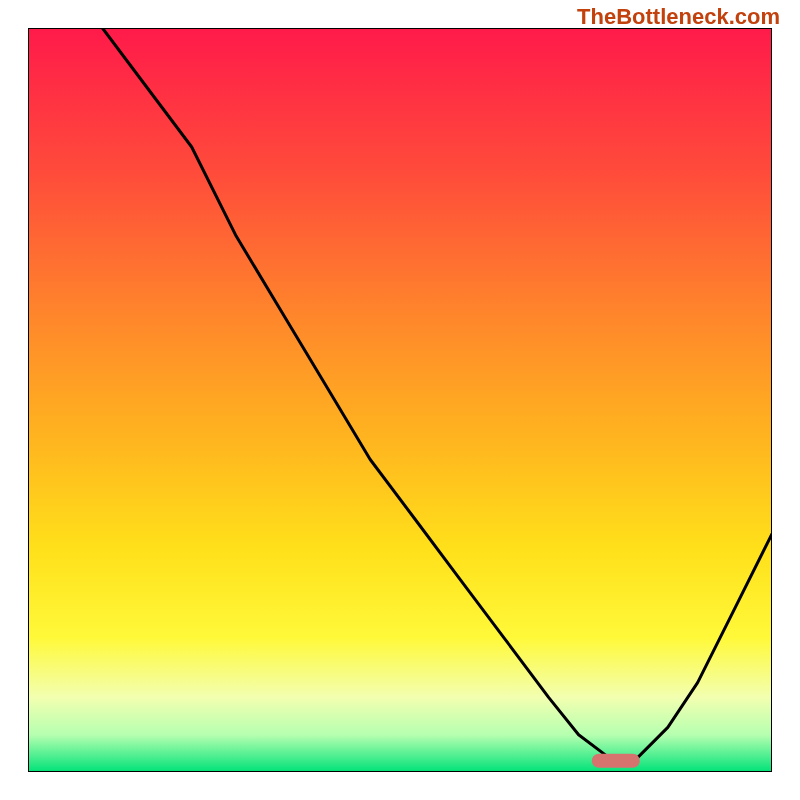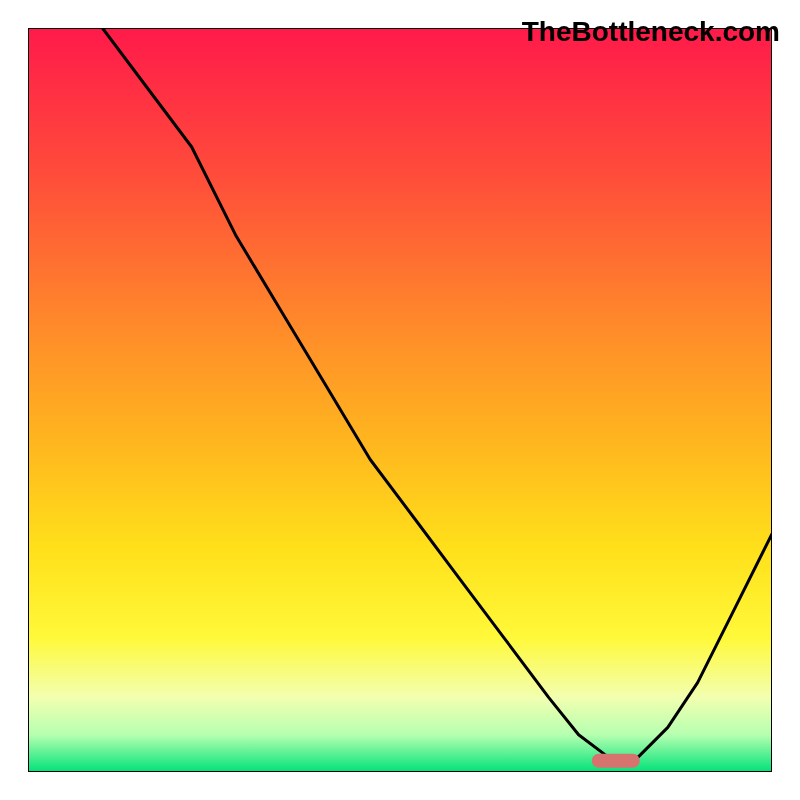--- a/index.html
+++ b/index.html
@@ -6,25 +6,25 @@
   body {
     width: 800px;
     height: 800px;
     background: #ffffff;
     font-family: Arial, sans-serif;
     position: relative;
     overflow: hidden;
   }
   .watermark {
     position: absolute;
-    top: 16px;
+    top: 4px;
     right: 20px;
-    font-size: 28px;
+    font-size: 22px;
     font-weight: bold;
-    color: #000000;
+    color: #c2410c;
     z-index: 10;
   }
   .chart {
     position: absolute;
     left: 28px;
     top: 28px;
     width: 744px;
     height: 744px;
   }
   .chart svg {

